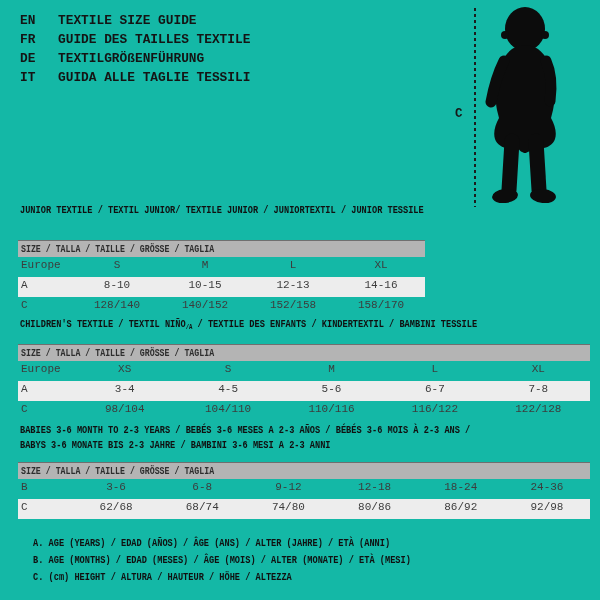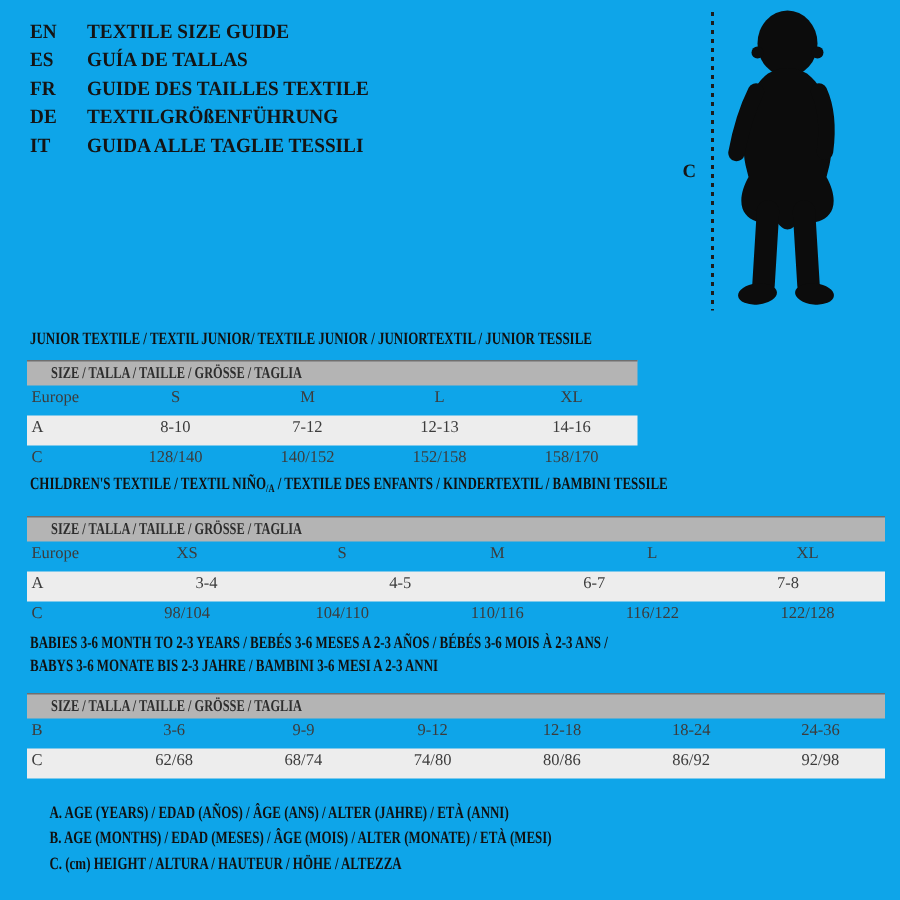--- a/index.html
+++ b/index.html
@@ -1,17 +1,17 @@
 <!DOCTYPE html>
 <html><head>
 <meta charset="utf-8">
 <style>
   html,body{margin:0;padding:0;background:#fff;}
-  .page{position:relative;width:600px;height:600px;background:#0ea5e9;overflow:hidden;
-        font-family:Liberation Serif, serif;color:#111;}
+  .page{position:relative;width:600px;height:600px;background:#14b8a6;overflow:hidden;
+        font-family:Liberation Mono, monospace;color:#111;}
   .cond{display:inline-block;transform:scaleX(0.75);transform-origin:left center;white-space:nowrap;}
 
   
   .lang-list{position:absolute;left:20px;top:11px;}
   .lang-row{display:flex;height:19px;line-height:19px;font-weight:bold;font-size:13.5px;color:#141414;}
   .lang-code{width:38px;}
   .lang-label .cond{transform:scaleX(0.95);}
 
   
   .height-line{position:absolute;left:474px;top:8px;width:2px;height:199px;
@@ -19,43 +19,39 @@
   .height-label{position:absolute;left:455px;top:107px;font-weight:bold;font-size:12.5px;color:#161616;}
   .baby-svg{position:absolute;left:479px;top:6px;}
 
   
   .sec-title{position:absolute;left:20px;font-weight:bold;font-size:11.5px;color:#101010;line-height:15px;}
   .sec-title sub{font-size:7.5px;vertical-align:-2px;}
 
   
   .size-table{position:absolute;left:18px;}
   .size-table .bar{height:17px;line-height:17px;background:#b4b4b4;border-top:1px solid #6f6f6f;
-      padding-left:16px;font-weight:bold;font-size:11px;color:#2e2e2e;box-sizing:border-box;}
+      padding-left:3px;font-weight:bold;font-size:11px;color:#2e2e2e;box-sizing:border-box;}
   .size-table .row{display:flex;height:20px;line-height:16px;font-size:11px;color:#3c3c3c;}
   .size-table .row.shaded{background:#ededed;}
   .size-table .lbl{width:55px;padding-left:3px;box-sizing:border-box;}
   .size-table .cell{flex:1;text-align:center;}
 
   
   .notes{position:absolute;left:33px;top:534px;}
   .note{height:17px;line-height:17px;font-weight:bold;font-size:11.5px;color:#101010;}
 </style>
 </head>
 <body>
 
 <div class="page">
 
   <div class="lang-list">
     <div class="lang-row">
       <span class="lang-code"><span class="cond" style="transform:scaleX(0.95)">EN</span></span>
       <span class="lang-label"><span class="cond">TEXTILE SIZE GUIDE</span></span>
-    </div>
-    <div class="lang-row">
-      <span class="lang-code"><span class="cond" style="transform:scaleX(0.95)">ES</span></span>
-      <span class="lang-label"><span class="cond">GUÍA DE TALLAS</span></span>
     </div>
     <div class="lang-row">
       <span class="lang-code"><span class="cond" style="transform:scaleX(0.95)">FR</span></span>
       <span class="lang-label"><span class="cond">GUIDE DES TAILLES TEXTILE</span></span>
     </div>
     <div class="lang-row">
       <span class="lang-code"><span class="cond" style="transform:scaleX(0.95)">DE</span></span>
       <span class="lang-label"><span class="cond">TEXTILGRÖßENFÜHRUNG</span></span>
     </div>
     <div class="lang-row">
@@ -78,36 +74,36 @@
       <path d="M67,55 C72,66 73,80 71,95" stroke-width="11"></path>
       <path d="M33,135 L30,184" stroke-width="15"></path>
       <path d="M57,135 L60,184" stroke-width="15"></path>
     </g>
     <g fill="#0c0c0c">
       <ellipse cx="26" cy="190" rx="13" ry="7" transform="rotate(-6 26 190)"></ellipse>
       <ellipse cx="64" cy="190" rx="13" ry="7" transform="rotate(6 64 190)"></ellipse>
     </g>
   </svg>
 
-  <div class="sec-title" style="top:219px;">
+  <div class="sec-title" style="top:202px;">
     <span class="cond">JUNIOR TEXTILE / TEXTIL JUNIOR/ TEXTILE JUNIOR / JUNIORTEXTIL / JUNIOR TESSILE</span>
   </div>
   <div class="size-table" style="top:240px;width:407px;">
     <div class="bar"><span class="cond">SIZE / TALLA / TAILLE / GRÖSSE / TAGLIA</span></div>
     <div class="row">
       <span class="lbl">Europe</span>
       <span class="cell">S</span>
       <span class="cell">M</span>
       <span class="cell">L</span>
       <span class="cell">XL</span>
     </div>
     <div class="row shaded">
       <span class="lbl">A</span>
       <span class="cell">8-10</span>
-      <span class="cell">7-12</span>
+      <span class="cell">10-15</span>
       <span class="cell">12-13</span>
       <span class="cell">14-16</span>
     </div>
     <div class="row">
       <span class="lbl">C</span>
       <span class="cell">128/140</span>
       <span class="cell">140/152</span>
       <span class="cell">152/158</span>
       <span class="cell">158/170</span>
     </div>
@@ -123,20 +119,21 @@
       <span class="cell">XS</span>
       <span class="cell">S</span>
       <span class="cell">M</span>
       <span class="cell">L</span>
       <span class="cell">XL</span>
     </div>
     <div class="row shaded">
       <span class="lbl">A</span>
       <span class="cell">3-4</span>
       <span class="cell">4-5</span>
+      <span class="cell">5-6</span>
       <span class="cell">6-7</span>
       <span class="cell">7-8</span>
     </div>
     <div class="row">
       <span class="lbl">C</span>
       <span class="cell">98/104</span>
       <span class="cell">104/110</span>
       <span class="cell">110/116</span>
       <span class="cell">116/122</span>
       <span class="cell">122/128</span>
@@ -145,21 +142,21 @@
 
   <div class="sec-title" style="top:422px;">
     <span class="cond">BABIES 3-6 MONTH TO 2-3 YEARS / BEBÉS 3-6 MESES A 2-3 AÑOS / BÉBÉS 3-6 MOIS À 2-3 ANS /</span><br>
     <span class="cond">BABYS 3-6 MONATE BIS 2-3 JAHRE / BAMBINI 3-6 MESI A 2-3 ANNI</span>
   </div>
   <div class="size-table" style="top:462px;width:572px;">
     <div class="bar"><span class="cond">SIZE / TALLA / TAILLE / GRÖSSE / TAGLIA</span></div>
     <div class="row">
       <span class="lbl">B</span>
       <span class="cell">3-6</span>
-      <span class="cell">9-9</span>
+      <span class="cell">6-8</span>
       <span class="cell">9-12</span>
       <span class="cell">12-18</span>
       <span class="cell">18-24</span>
       <span class="cell">24-36</span>
     </div>
     <div class="row shaded">
       <span class="lbl">C</span>
       <span class="cell">62/68</span>
       <span class="cell">68/74</span>
       <span class="cell">74/80</span>

